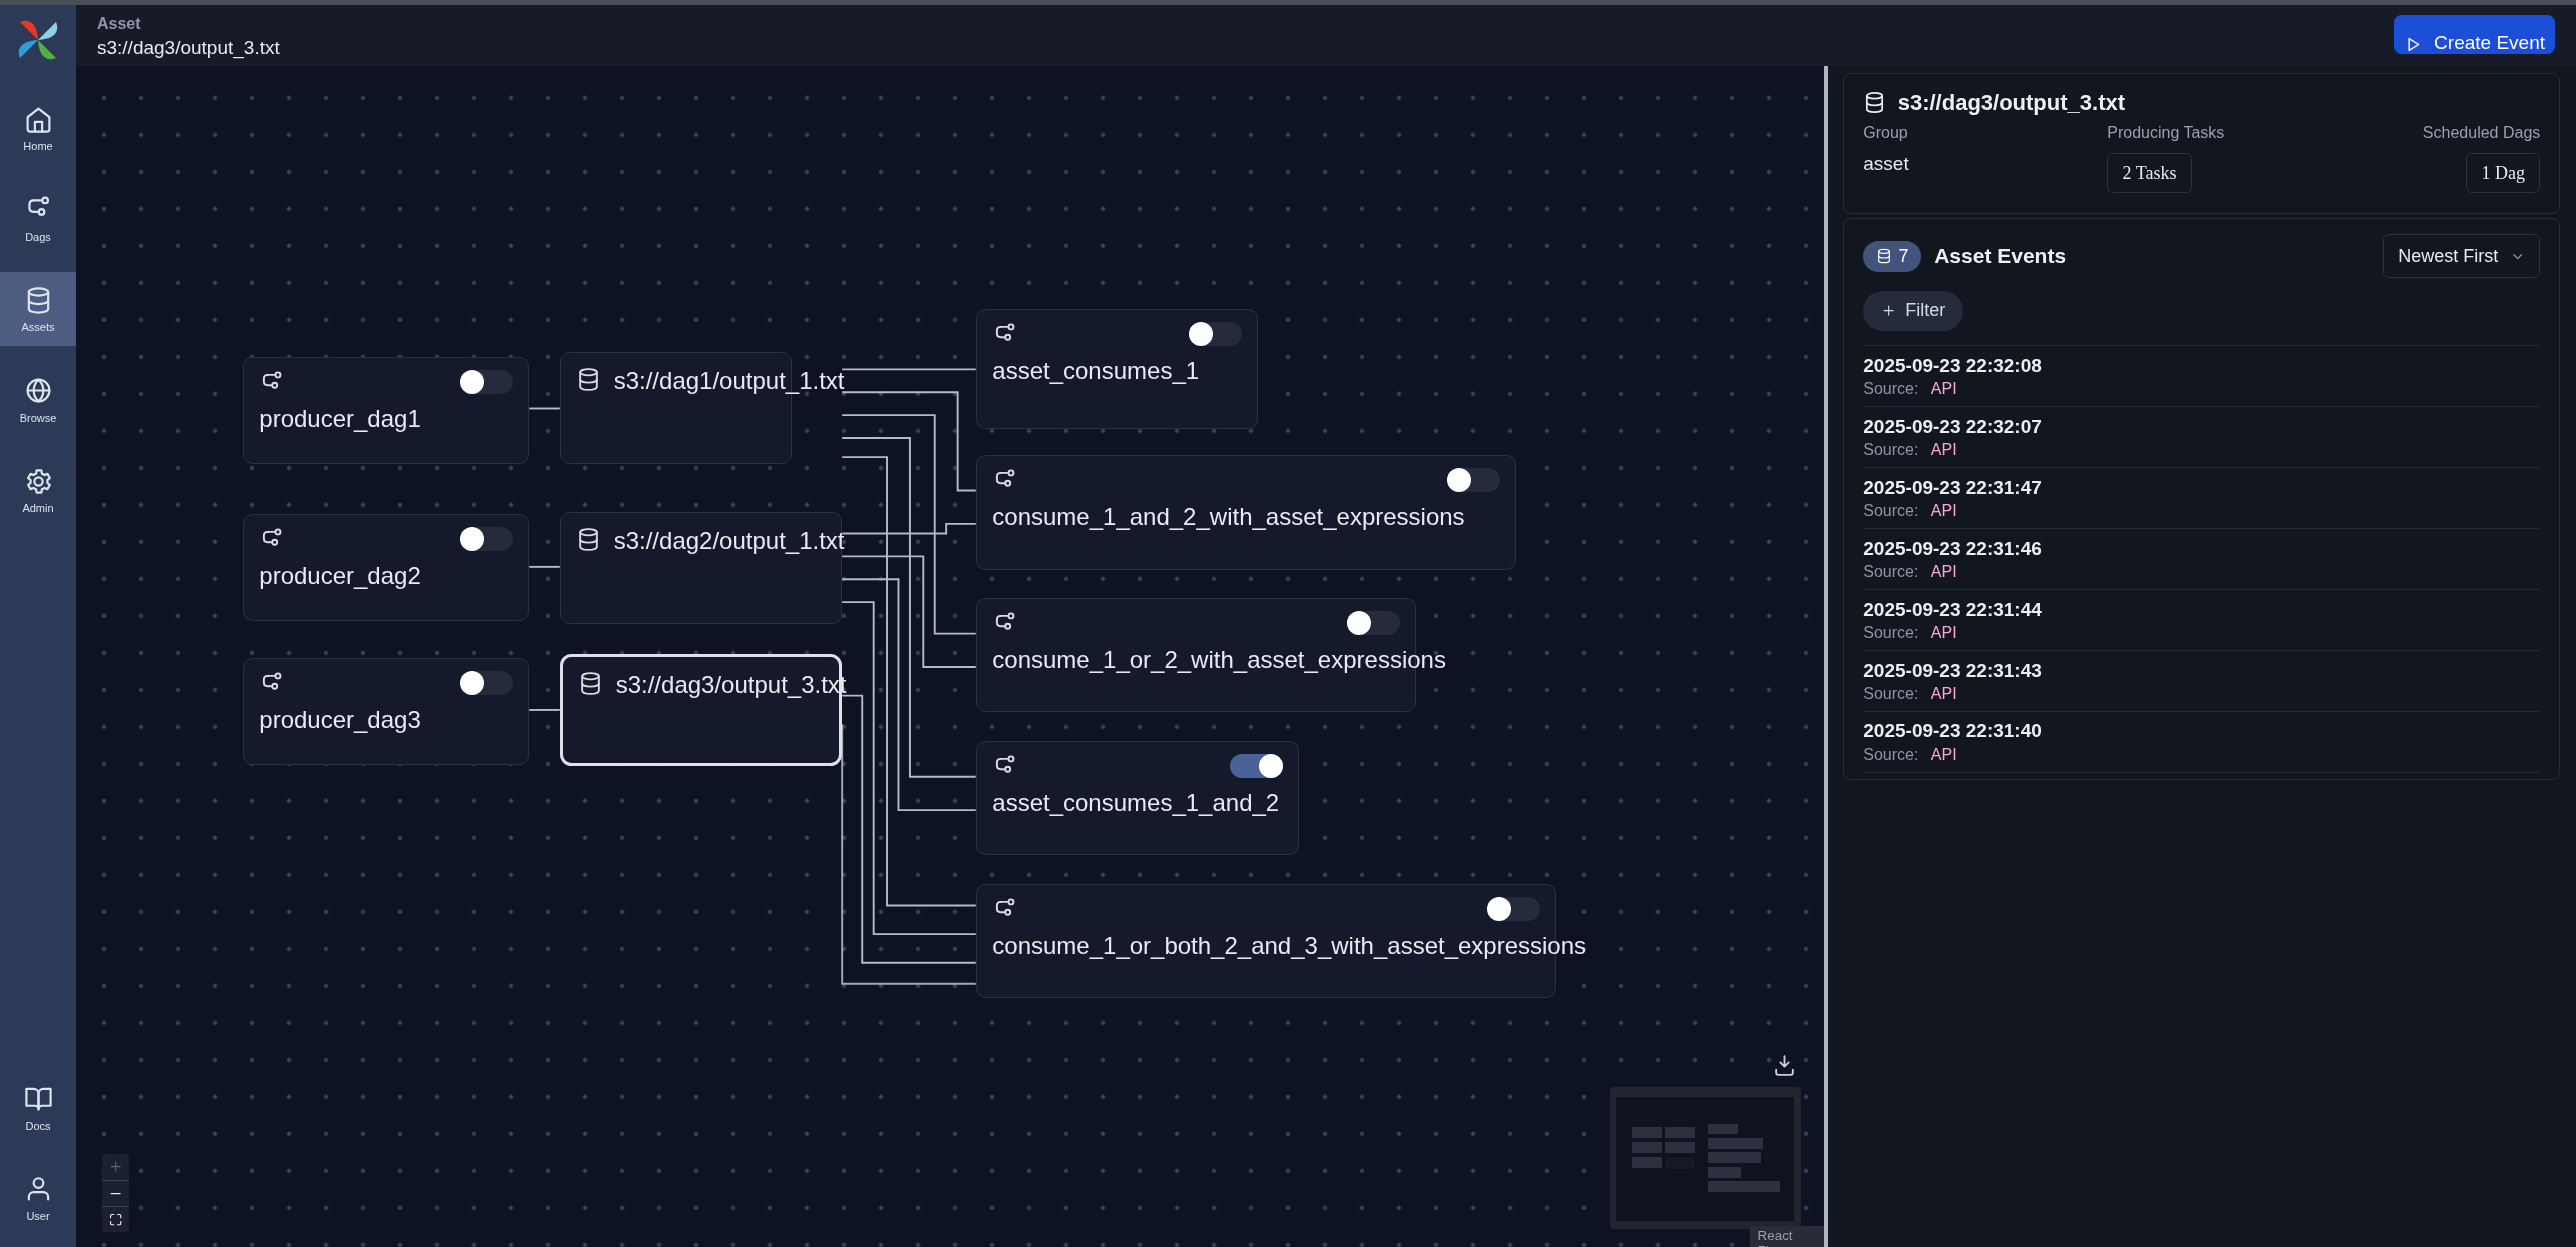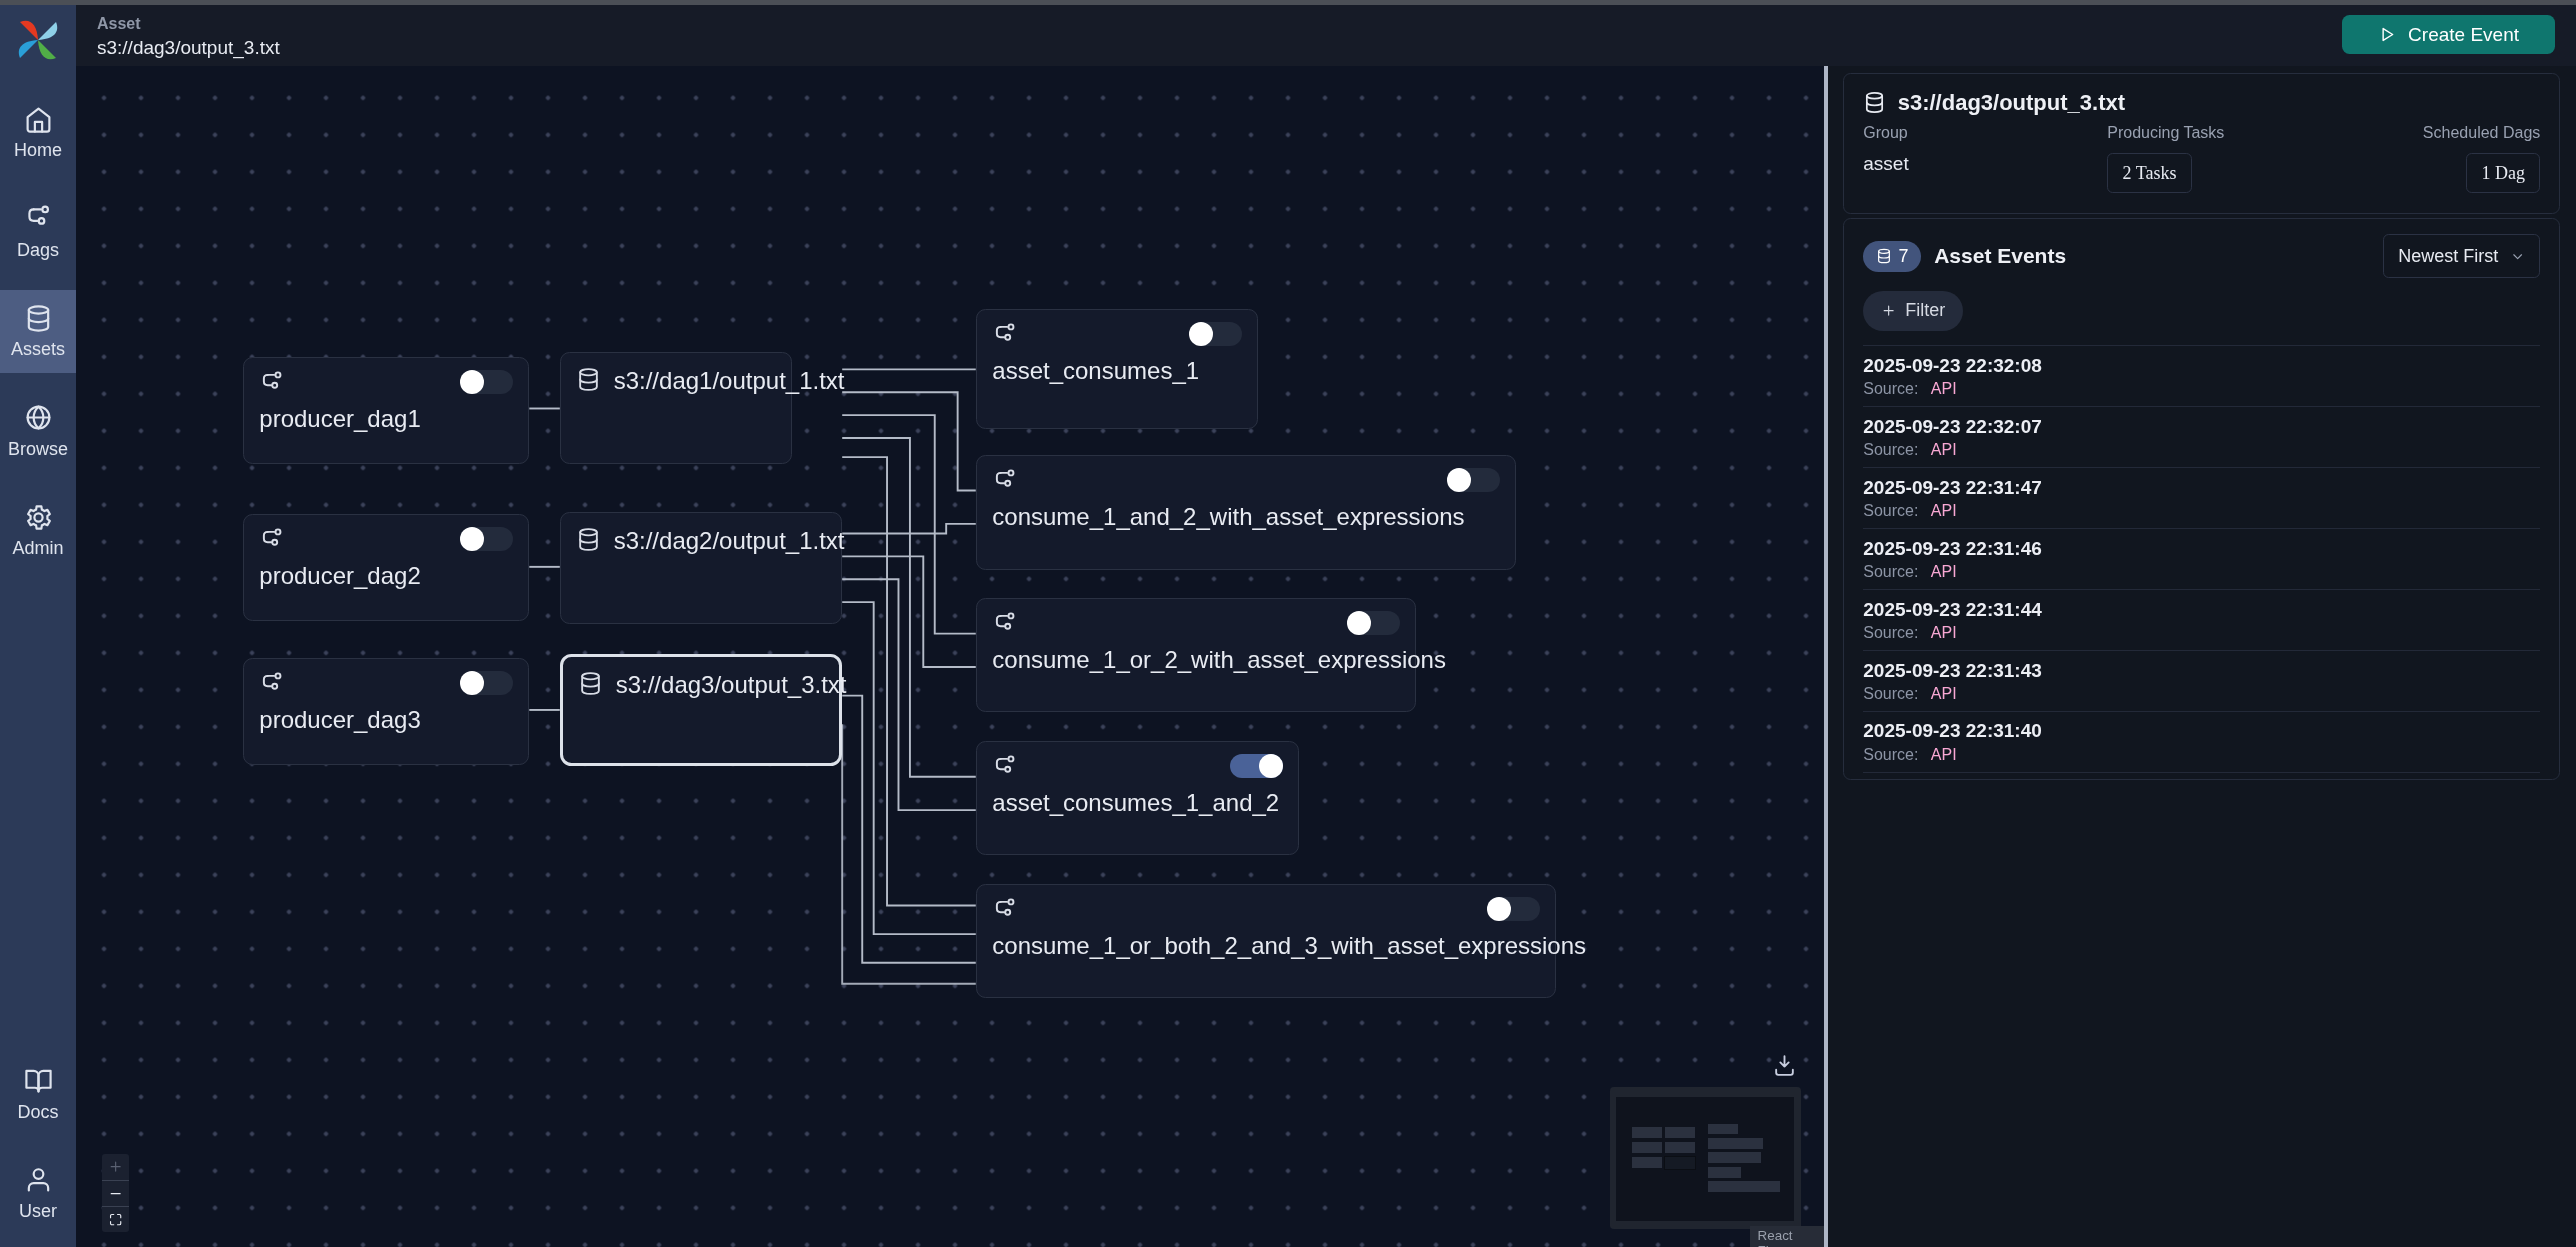--- a/index.html
+++ b/index.html
@@ -5,29 +5,29 @@
   * { margin:0; padding:0; box-sizing:border-box; }
   html,body { width:2576px; height:1248px; background:#0d1322; font-family:"Liberation Sans", sans-serif; overflow:hidden; }
   .top-strip { position:absolute; left:0; top:0; width:2576px; height:4.8px; background:#4b4f56; z-index:50; }
 
   
   .sidebar { position:absolute; left:0; top:4.8px; width:76px; height:1243px; background:#2c3a58; display:flex; flex-direction:column; align-items:stretch; z-index:40; }
   .logo { width:52px; height:52px; margin:9.5px auto 25px; }
   .nav-item { display:flex; flex-direction:column; align-items:center; gap:6.7px; padding:13.4px 0 12.4px; color:#dfe4ee; cursor:pointer; }
   .nav-item + .nav-item { margin-top:17px; }
   .nav-item svg { width:29px; height:29px; stroke:#dfe4ee; }
-  .nav-item .nav-label { font-size:18px;text-align:center; }
+  .nav-item .nav-label { font-size:11px;text-align:center; }
   .nav-item.active { background:#4d5d82; }
   .sidebar .spacer { flex:1; }
 
   
   .header { position:absolute; left:76px; top:4.8px; width:2500px; height:61px; background:#161b27; z-index:30; }
   .crumb { position:absolute; left:21px; top:10.5px; font-size:16px; font-weight:bold; color:#8f97a7; }
   .page-title { position:absolute; left:21px; top:32px; font-size:19px; color:#e8ebf2; }
-  .create-event-btn { position:absolute; right:21px; top:10.5px; height:39px; padding:0 36px; background:#0f766e; border:none; border-radius:7.6px; color:#ffffff; font-size:19px; font-family:inherit; display:flex; align-items:center; gap:11.4px; cursor:pointer; }
+  .create-event-btn { position:absolute; right:21px; top:10.5px; height:39px; padding:0 10px; background:#1d4ed8; border:none; border-radius:7.6px; color:#ffffff; font-size:19px; font-family:inherit; display:flex; align-items:flex-end; gap:11.4px; cursor:pointer; }
   .create-event-btn svg { width:19px; height:19px; }
 
   
   .canvas { position:absolute; left:76px; top:66px; width:1748px; height:1182px; background:#0d1322;
     background-image:radial-gradient(circle, #3b425a 1.9px, transparent 2.4px); background-size:37px 37px; background-position:9.5px 13.4px; overflow:hidden; }
   .edges { position:absolute; left:0; top:0; }
   .node { position:absolute; background:#141a2b; border:1px solid #2a3142; border-radius:9.5px; color:#e8ebf2; cursor:pointer; }
   .node .nrow { display:flex; justify-content:space-between; align-items:flex-start; padding:12.4px 15.3px 0 15.3px; }
   .node .nicon svg { width:26px; height:26px; stroke:#d9dde7; }
   .node .nlabel { padding:4.8px 15.3px 0 15.3px; font-size:24px; white-space:nowrap; }

